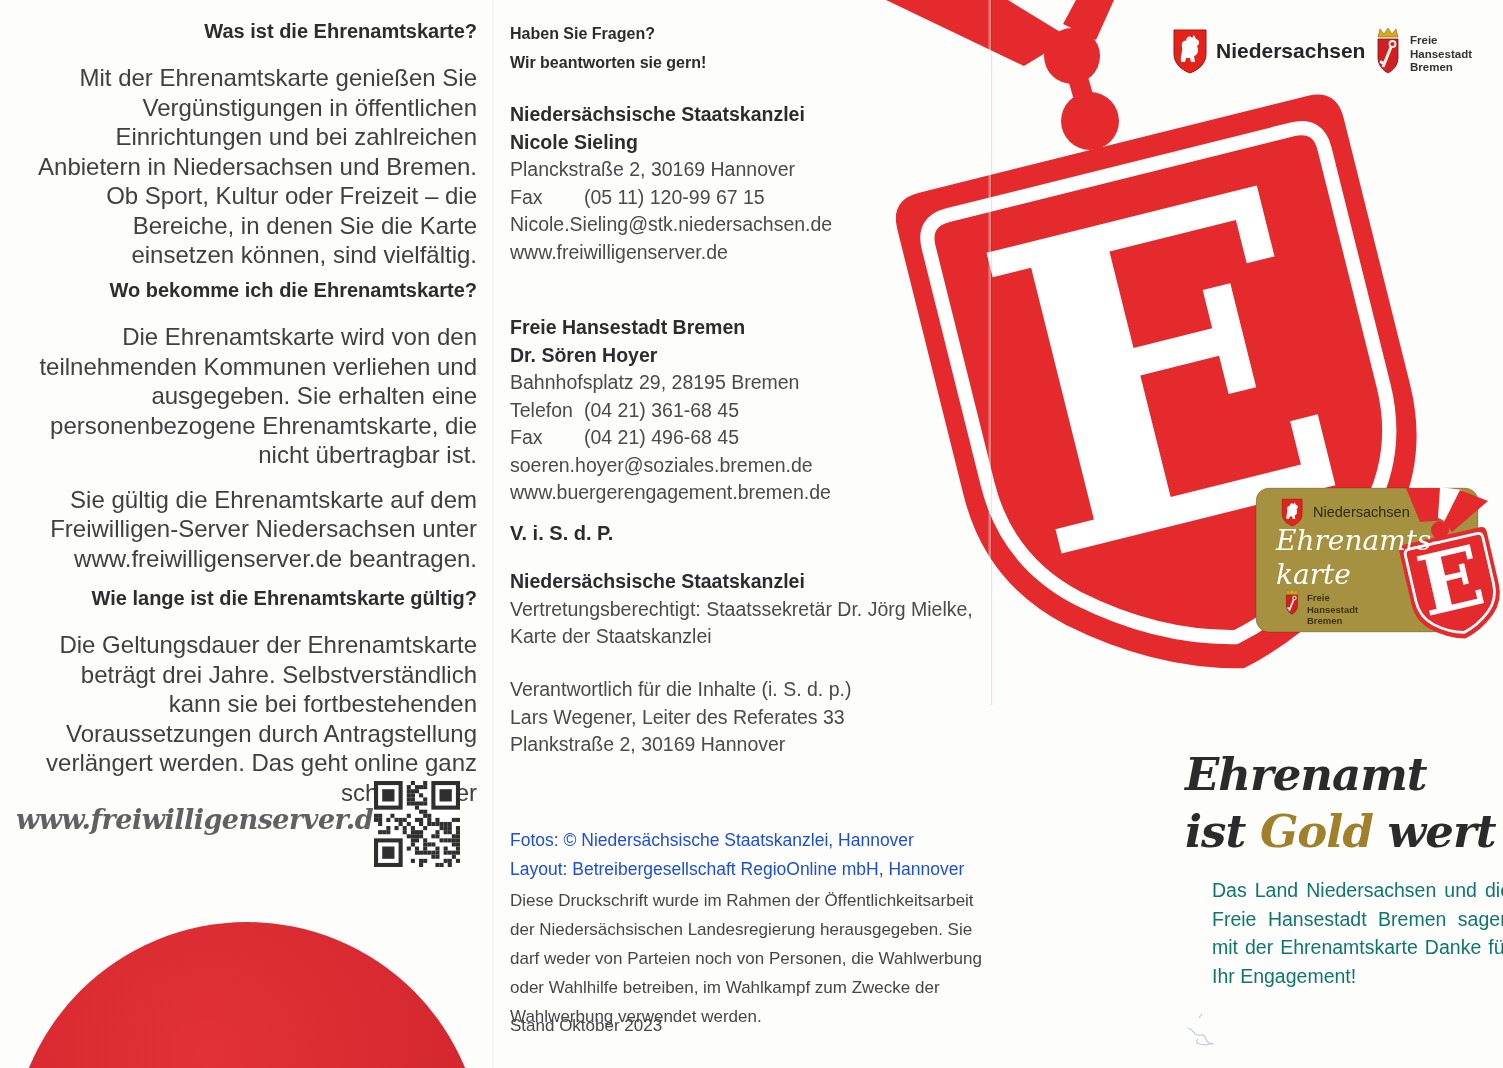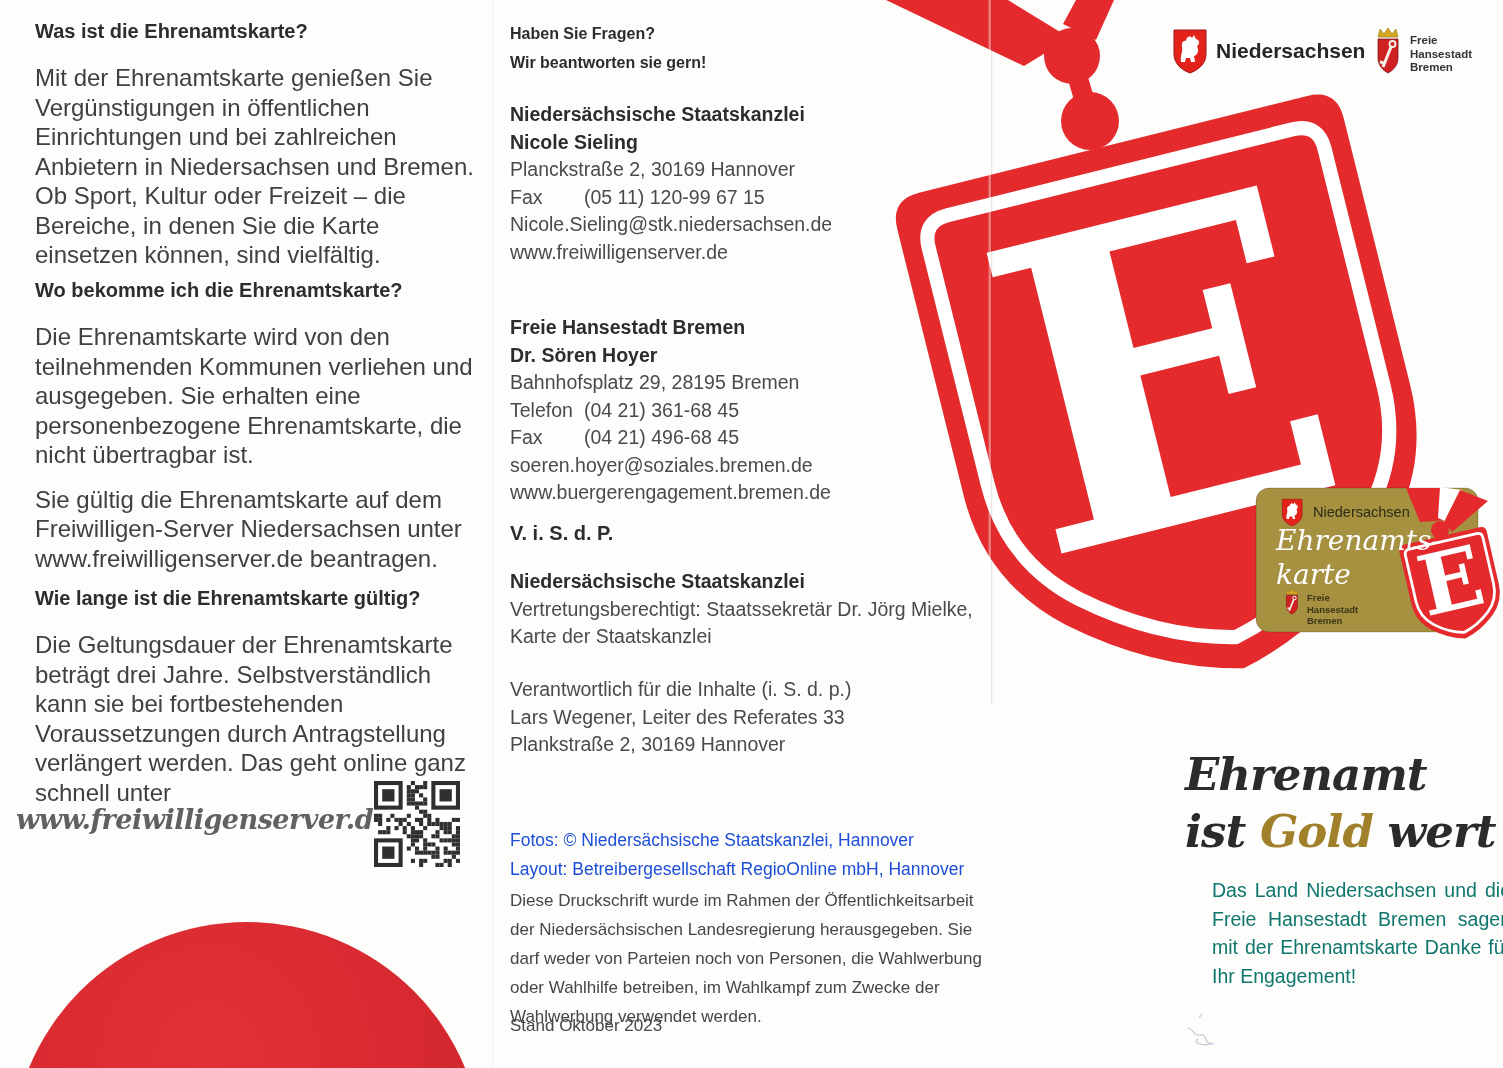--- a/index.html
+++ b/index.html
@@ -1,21 +1,21 @@
 <!DOCTYPE html>
 <html><head>
 <meta charset="utf-8">
 <style>
   html,body{margin:0;padding:0;background:#e8e8e8;}
   #page{position:relative;width:1503px;height:1068px;background:#fdfdfc;overflow:hidden;
         font-family:"Liberation Sans",sans-serif;color:#4a4a4a;}
   .abs{position:absolute;}
   svg{display:block;}
   
-  .lsec{position:absolute;left:35px;width:452px;}
+  .lsec{position:absolute;left:25px;width:452px;text-align:right;}
   #lsec-0{top:20px}#lsec-1{top:279px}#lsec-2{top:587px}
   .lsec h2{font-size:20px;font-weight:bold;color:#2d2d2d;margin:0 0 20px;}
   .lsec p{font-size:24px;line-height:29.5px;margin:5px 0 15px;color:#404040;}
   #url-script{left:16px;top:804px;font-family:"DejaVu Serif",serif;font-style:italic;
               font-weight:bold;font-size:27px;color:#616161;letter-spacing:-0.5px;}
   #qr-box{left:374px;top:781px;width:86px;height:86px;}
   
   .mblock{position:absolute;left:510px;width:476px;font-size:19.5px;line-height:27.5px;color:#4a4a4a;}
   .bold{font-weight:bold;color:#2c2c2c;}
   #intro{top:20px;font-size:16px;line-height:28.5px;}

